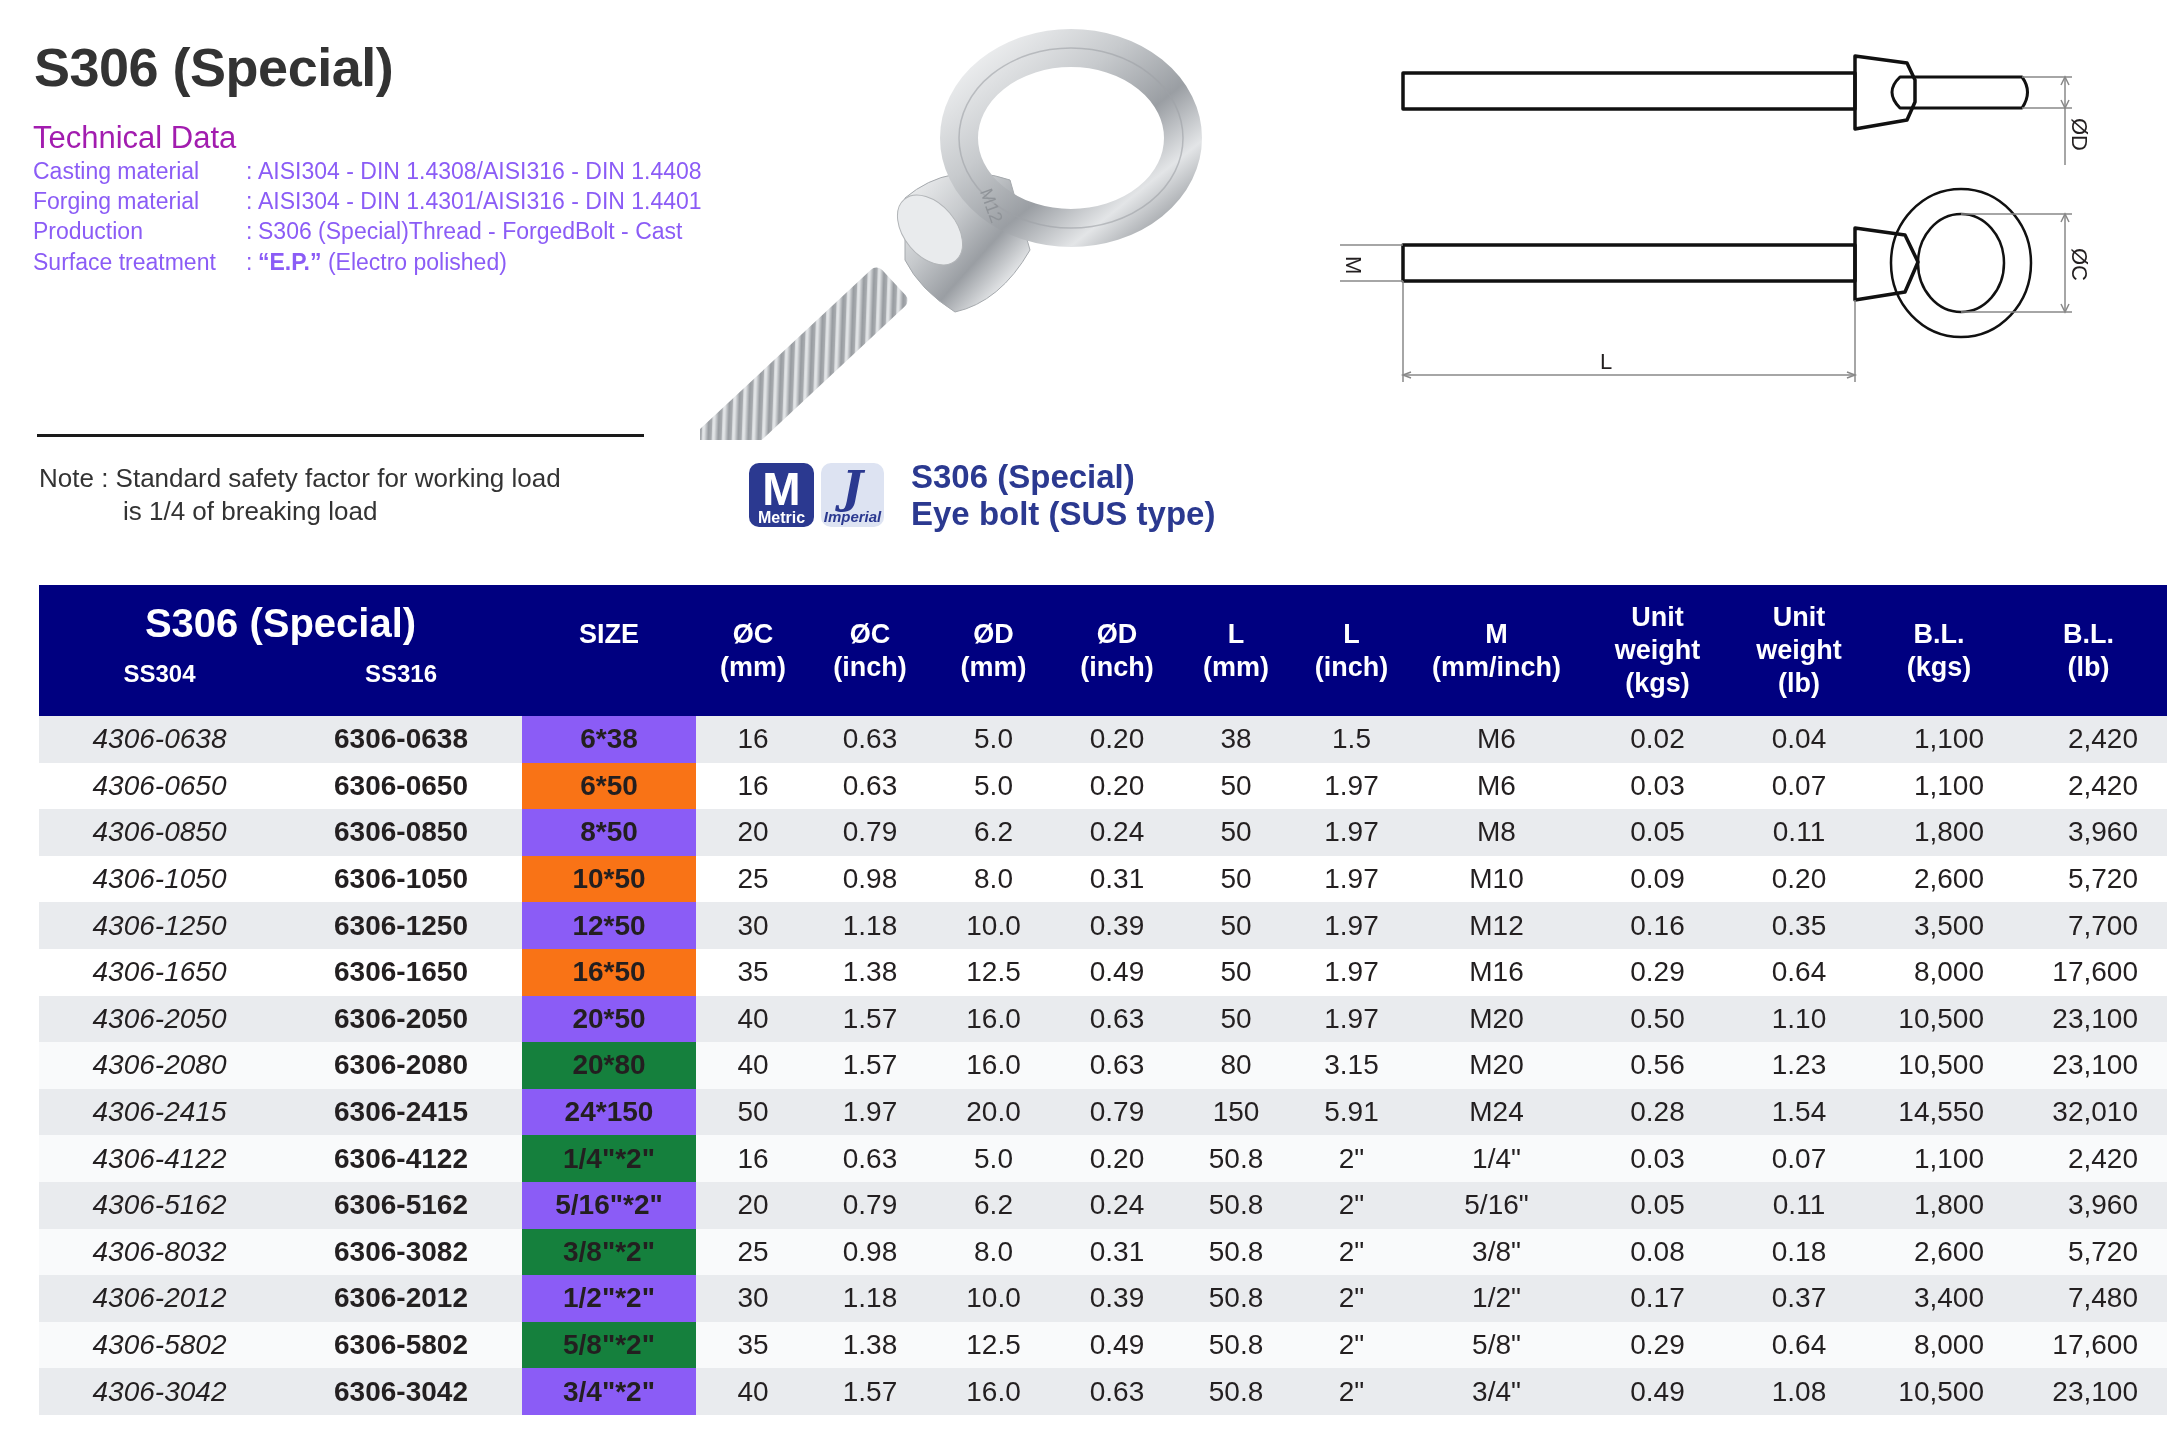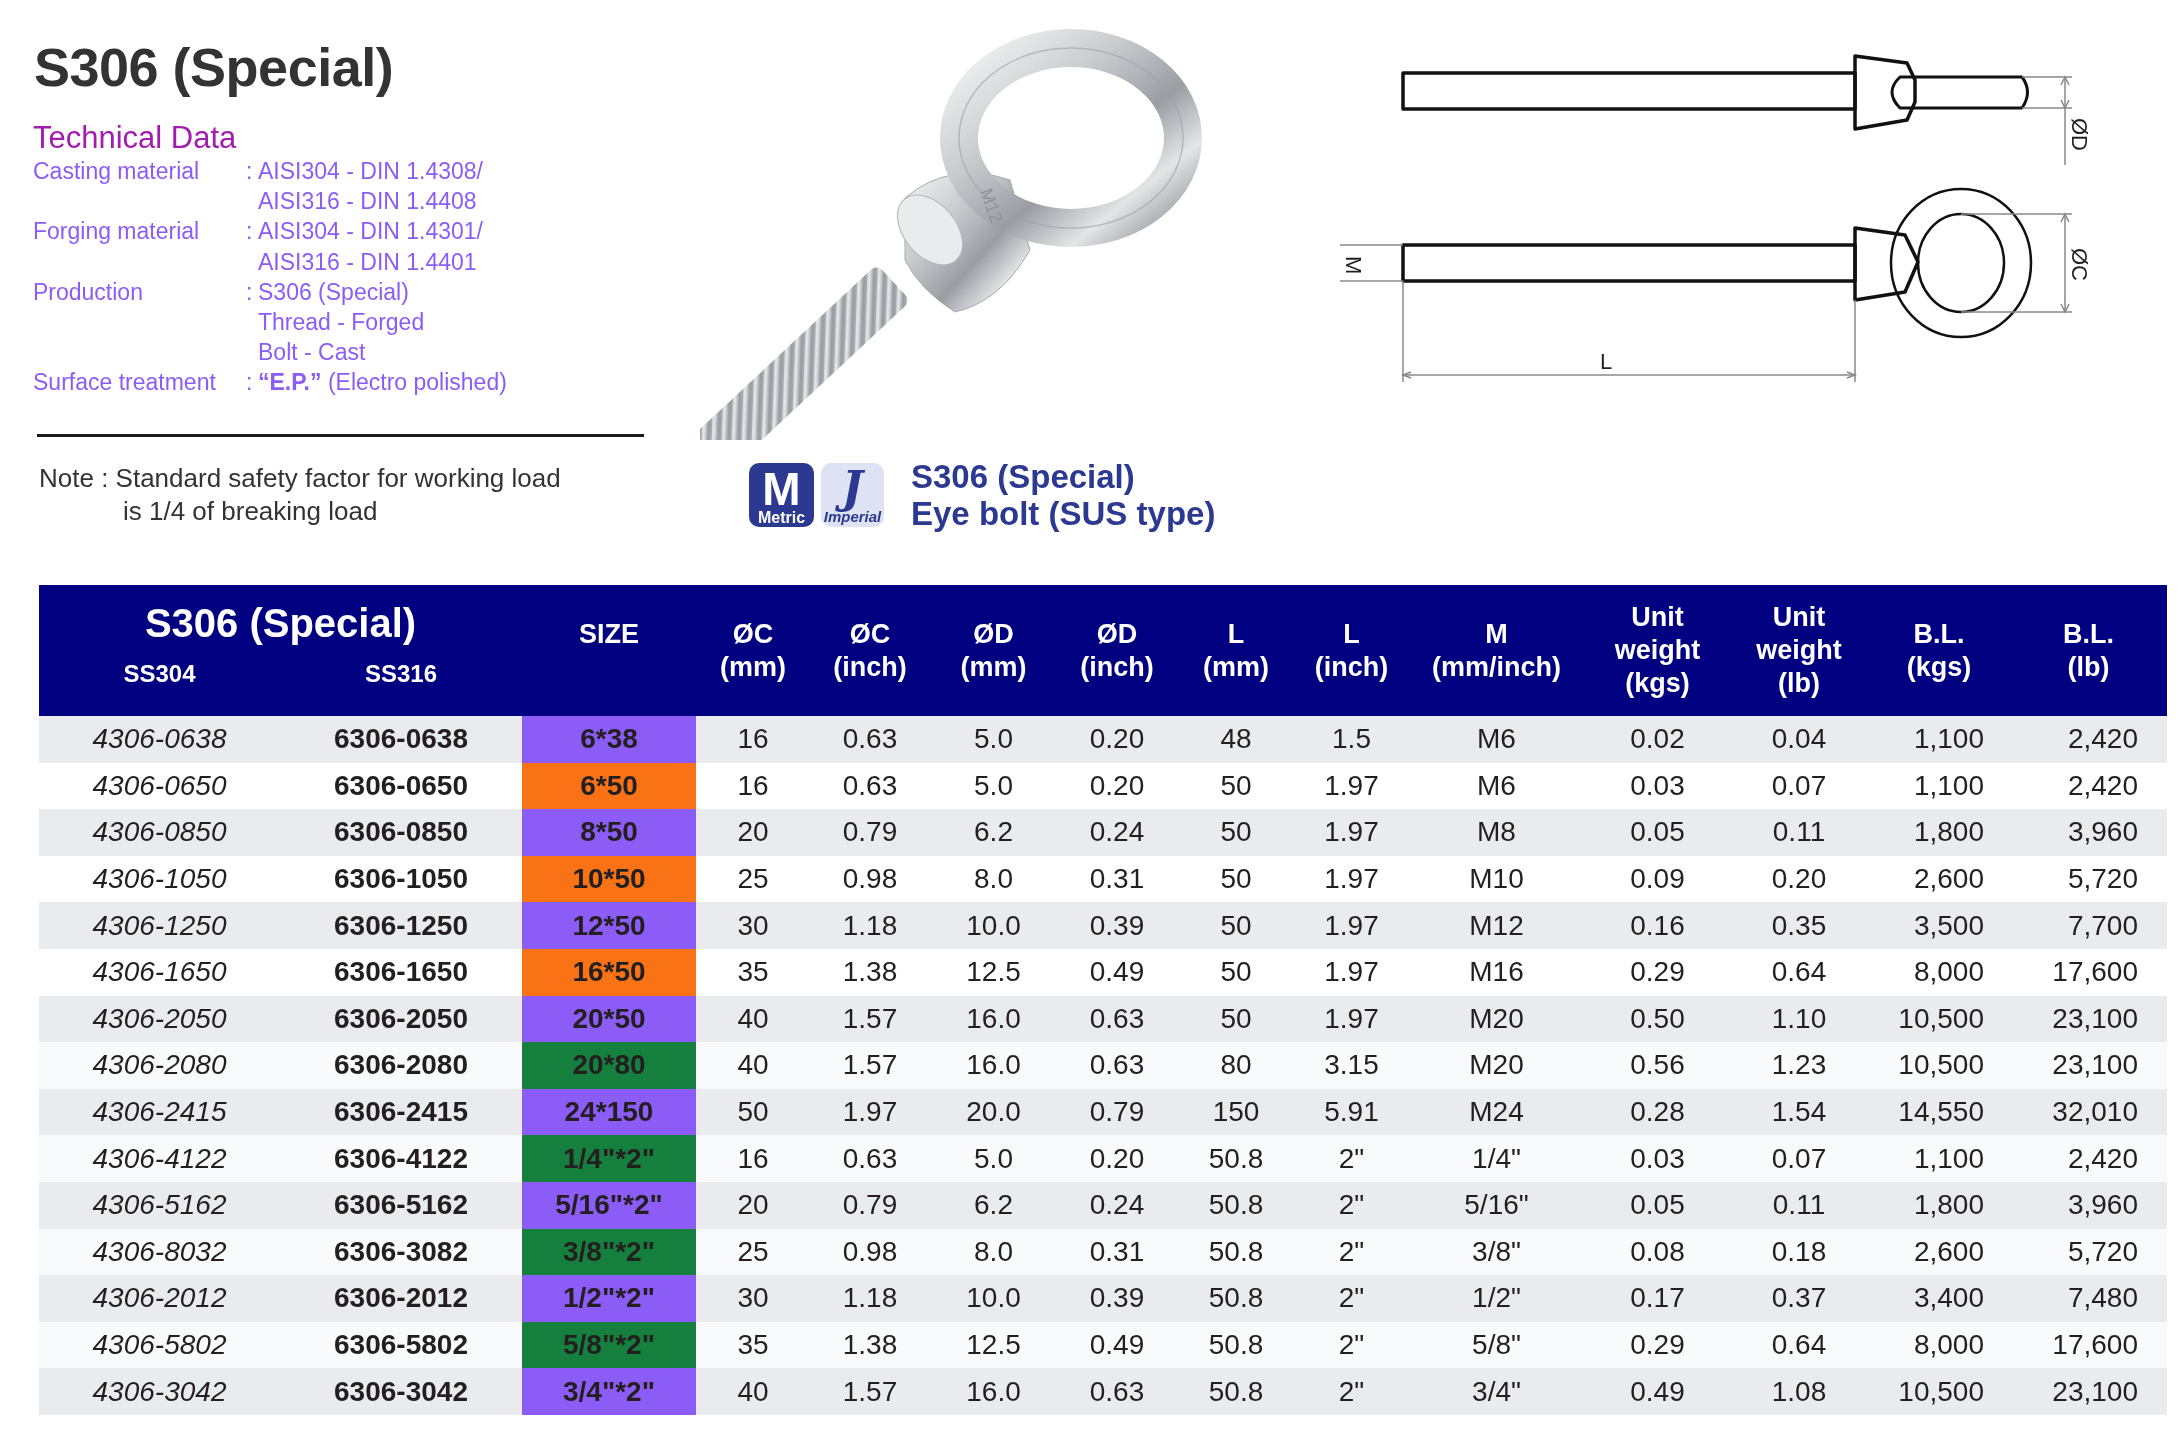--- a/index.html
+++ b/index.html
@@ -8,21 +8,21 @@
 
   .abs { position: absolute; }
 
   
   .page-title { left: 34px; top: 36px; font-size: 54px; font-weight: bold; color: #333333; letter-spacing: -0.5px; white-space: nowrap; }
   .tech-heading { left: 33px; top: 120px; font-size: 31px; color: #a21caf; white-space: nowrap; }
   .tech-table { left: 33px; top: 156px; font-size: 23px; color: #8b5cf6; line-height: 30.2px; }
   .tech-row { display: flex; }
   .tech-label { width: 213px; white-space: nowrap; }
   .tech-colon { width: 12px; }
-  .tech-values { display: flex; flex-direction: column; }
+  .tech-values { display: flex; }
   .tech-values span { white-space: nowrap; }
   .ep-bold { font-weight: bold; }
 
   .divider { left: 37px; top: 434px; width: 607px; height: 3px; background: #1a1a1a; }
 
   .note { left: 39px; top: 462px; font-size: 26px; color: #333333; line-height: 33px; white-space: nowrap; }
   .note-line2 { padding-left: 84px; }
 
   
   .photo { left: 700px; top: 20px; width: 520px; height: 420px; }
@@ -232,21 +232,21 @@
   </thead>
   <tbody id="spec-body">
       <tr class="odd">
         <td class="c-ss304">4306-0638</td>
         <td class="c-ss316">6306-0638</td>
         <td class="c-size">6*38</td>
         <td class="c-ocmm">16</td>
         <td class="c-ocin">0.63</td>
         <td class="c-odmm">5.0</td>
         <td class="c-odin">0.20</td>
-        <td class="c-lmm">48</td>
+        <td class="c-lmm">38</td>
         <td class="c-lin">1.5</td>
         <td class="c-m">M6</td>
         <td class="c-uwk">0.02</td>
         <td class="c-uwl">0.04</td>
         <td class="c-blk">1,100</td>
         <td class="c-blb">2,420</td>
       </tr>
       <tr class="even pure">
         <td class="c-ss304">4306-0650</td>
         <td class="c-ss316">6306-0650</td>

